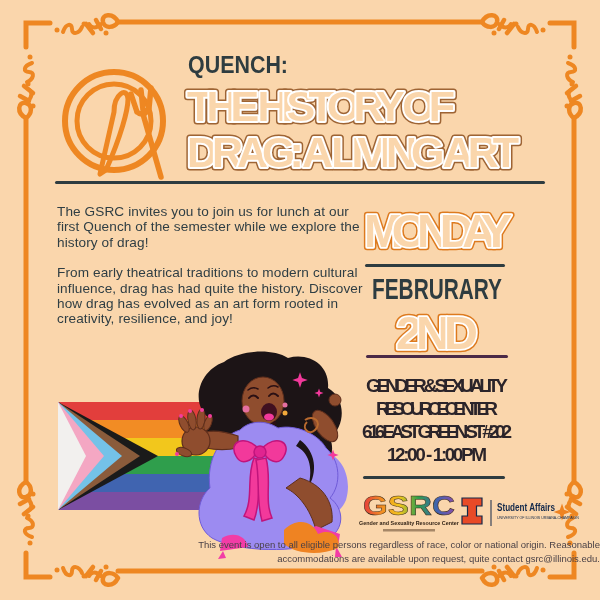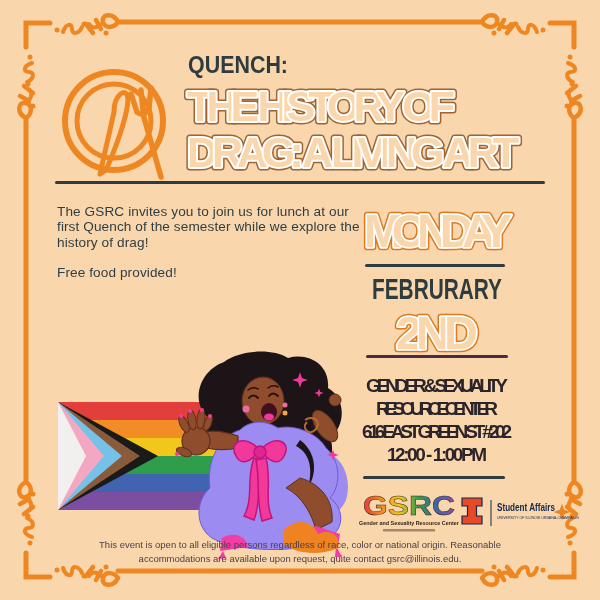--- a/index.html
+++ b/index.html
@@ -4,21 +4,21 @@
 <style>
   html,body{margin:0;padding:0;}
   body{width:600px;height:600px;position:relative;overflow:hidden;
        font-family:"Liberation Sans",sans-serif;background:#FAD6AC;}
   .layer{position:absolute;inset:0;width:600px;height:600px;}
   .hline{position:absolute;border-radius:2px;}
   #body-copy{position:absolute;left:57px;top:204px;width:316px;
              color:#2F3E44;font-weight:normal;font-size:13.6px;line-height:15.4px;
              letter-spacing:.1px;}
   #body-copy p{margin:0 0 15px 0;}
-  #footer{position:absolute;left:0;top:538px;width:600px;text-align:center;
+  #footer{position:absolute;left:0;top:538px;width:600px;text-align:right;
           color:#4A4146;font-size:9.5px;line-height:13.5px;}
   svg text{font-family:"Liberation Sans",sans-serif;}
 </style>
 </head>
 <body>
 
 <svg class="layer" viewBox="0 0 600 600">
   <defs>
     <g id="corner" stroke="#EE8722" fill="none" stroke-linecap="round">
       <path d="M26,47 L26,23 L50,23" stroke-width="5"></path>
@@ -71,21 +71,21 @@
     <text x="187" y="121" textLength="268" fill="#FAD6AC" stroke="#FFFFFF" stroke-width="4" paint-order="stroke fill" stroke-linejoin="round">THE HISTORY OF</text>
     <text x="187" y="167" textLength="332" fill="none" stroke="#9E6434" stroke-width="7" stroke-linejoin="round">DRAG: A LIVING ART</text>
     <text x="187" y="167" textLength="332" fill="#FAD6AC" stroke="#FFFFFF" stroke-width="4" paint-order="stroke fill" stroke-linejoin="round">DRAG: A LIVING ART</text>
   </g>
 </svg>
 
 <div class="hline" style="left:55px;top:181px;width:490px;height:3px;background:#2E3C40;"></div>
 
 <div id="body-copy">
   <p>The GSRC invites you to join us for lunch at our first Quench of the semester while we explore the history of drag!</p>
-  <p>Free food provided!</p>
+  <p>From early theatrical traditions to modern cultural influence, drag has had quite the history. Discover how drag has evolved as an art form rooted in creativity, resilience, and joy!</p>
 </div>
 
 <svg class="layer" viewBox="0 0 600 600">
   <g font-size="47" font-weight="bold" lengthAdjust="spacingAndGlyphs">
     <text x="364" y="247" textLength="148" fill="none" stroke="#DD7A1E" stroke-width="6.5" stroke-linejoin="round">MONDAY</text>
     <text x="364" y="247" textLength="148" fill="#FAD6AC" stroke="#FFFFFF" stroke-width="3.5" paint-order="stroke fill" stroke-linejoin="round">MONDAY</text>
     <text x="437" y="349" text-anchor="middle" textLength="82" fill="none" stroke="#DD7A1E" stroke-width="6.5" stroke-linejoin="round">2ND</text>
     <text x="437" y="349" text-anchor="middle" textLength="82" fill="#FAD6AC" stroke="#FFFFFF" stroke-width="3.5" paint-order="stroke fill" stroke-linejoin="round">2ND</text>
   </g>
   <text x="437" y="299" text-anchor="middle" font-size="29" font-weight="bold" fill="#2E3C40" textLength="130" lengthAdjust="spacingAndGlyphs">FEBRURARY</text>

